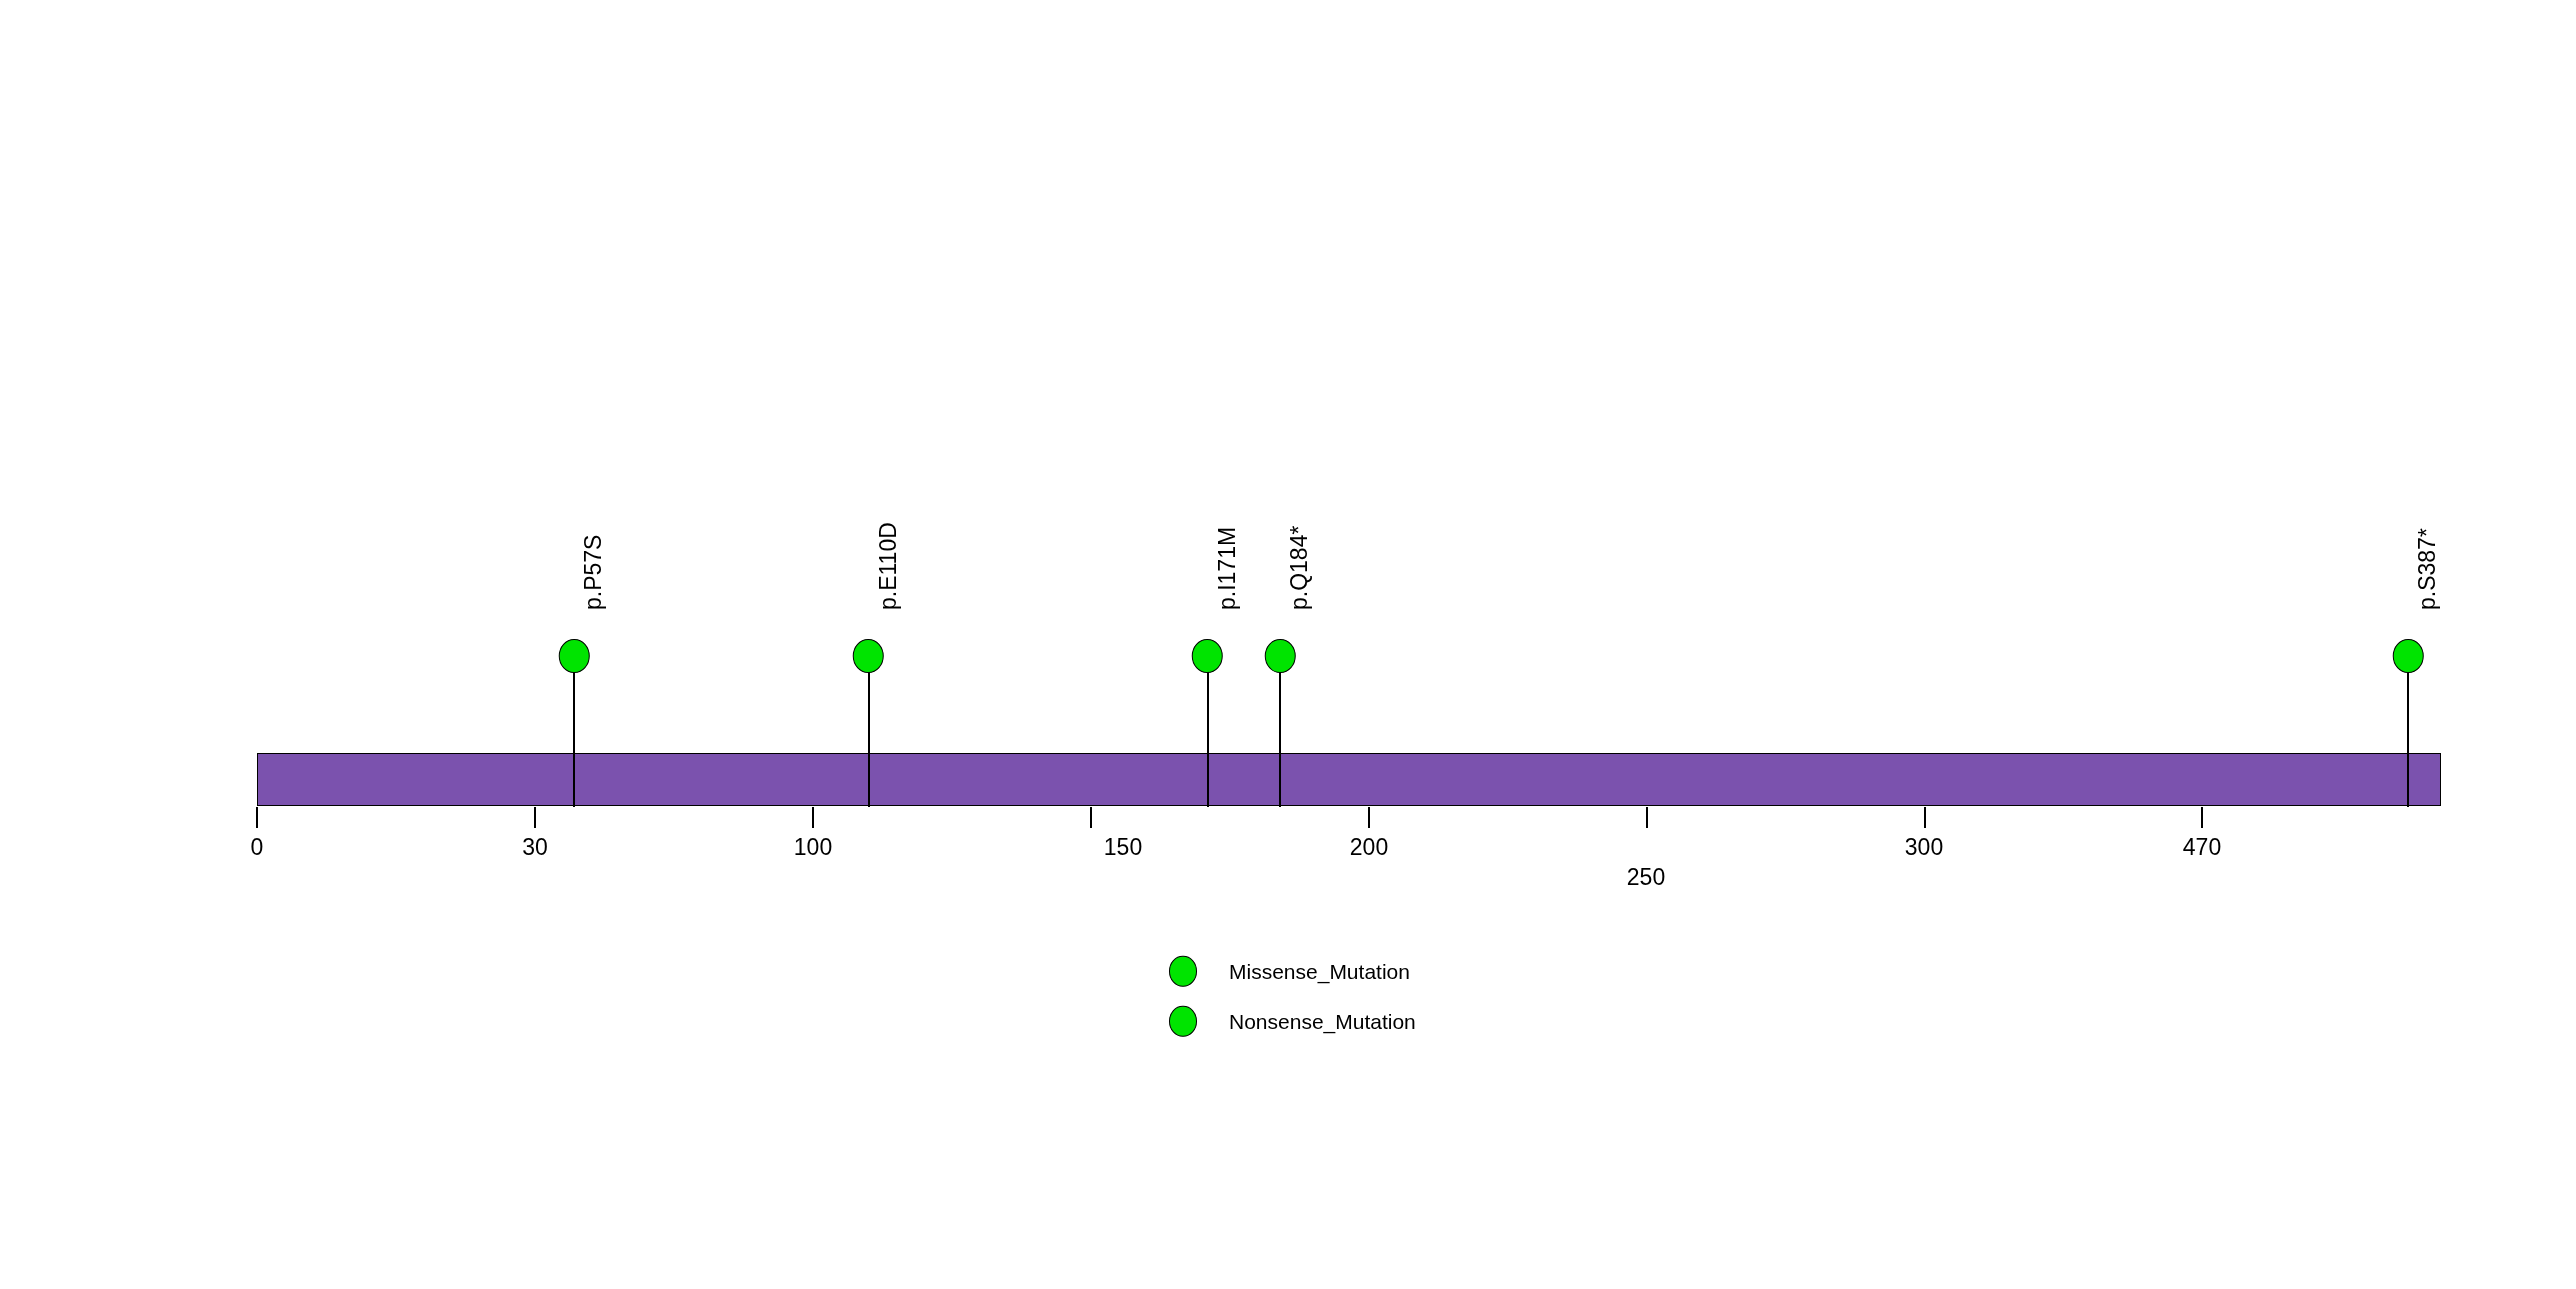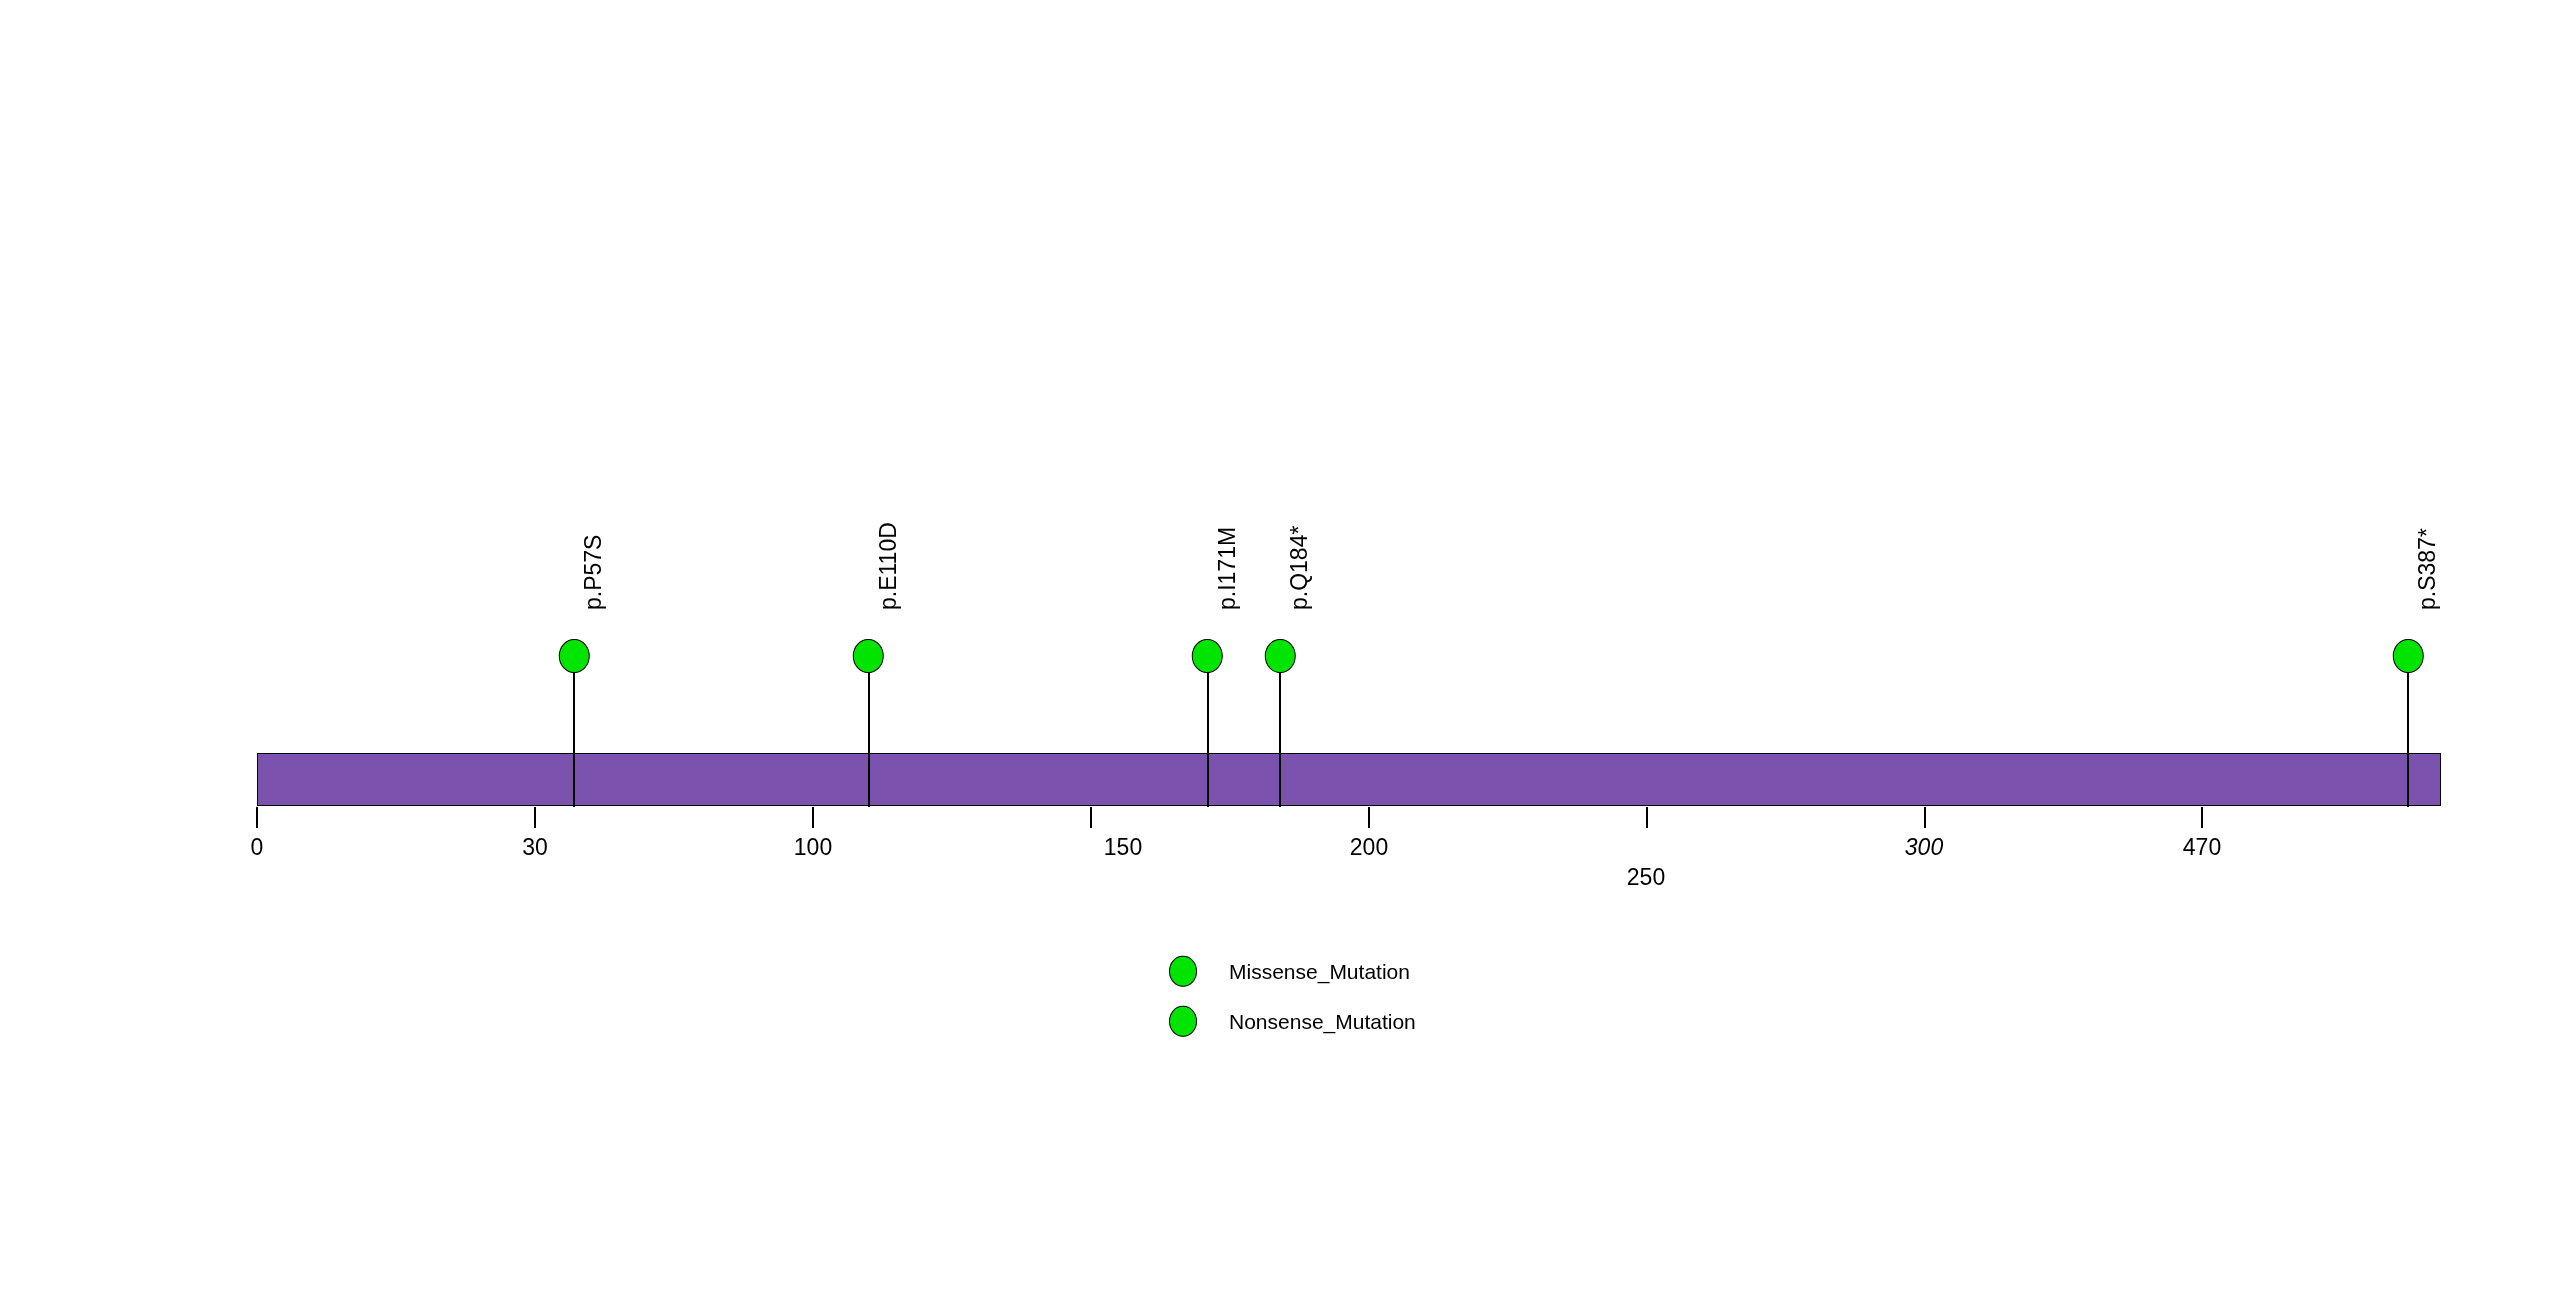--- a/index.html
+++ b/index.html
@@ -110,21 +110,21 @@
       <div class="axis-tick-label" style="left: 535px; top: 836px;">30</div>
       <div class="axis-tick" style="left: 812px; top: 807px; height: 21.4px;"></div>
       <div class="axis-tick-label" style="left: 813px; top: 836px;">100</div>
       <div class="axis-tick" style="left: 1090px; top: 807px; height: 21.4px;"></div>
       <div class="axis-tick-label" style="left: 1091px; top: 836px; margin-left: 32px;">150</div>
       <div class="axis-tick" style="left: 1368px; top: 807px; height: 21.4px;"></div>
       <div class="axis-tick-label" style="left: 1369px; top: 836px;">200</div>
       <div class="axis-tick" style="left: 1646px; top: 807px; height: 21.4px;"></div>
       <div class="axis-tick-label" style="left: 1646px; top: 836px; margin-top: 30px;">250</div>
       <div class="axis-tick" style="left: 1924px; top: 807px; height: 21.4px;"></div>
-      <div class="axis-tick-label" style="left: 1924px; top: 836px; font-style: italic;">300</div>
+      <div class="axis-tick-label" style="left: 1924px; top: 836px;">300</div>
       <div class="axis-tick" style="left: 2201px; top: 807px; height: 21.4px;"></div>
       <div class="axis-tick-label" style="left: 2202px; top: 836px;">470</div>
     </div>
 
   <div id="lolli-layer">
       <div class="lolli-stem" style="left: 573px; top: 641px; height: 166px;"></div>
       <div class="lolli-head" style="left: 574px; top: 656px; width: 30.5px; height: 34px; background: rgb(0, 228, 0);"></div>
       <div class="lolli-label" style="left: 582px; top: 610px;">p.P57S</div>
       <div class="lolli-stem" style="left: 868px; top: 641px; height: 166px;"></div>
       <div class="lolli-head" style="left: 868px; top: 656px; width: 30.5px; height: 34px; background: rgb(0, 228, 0);"></div>

